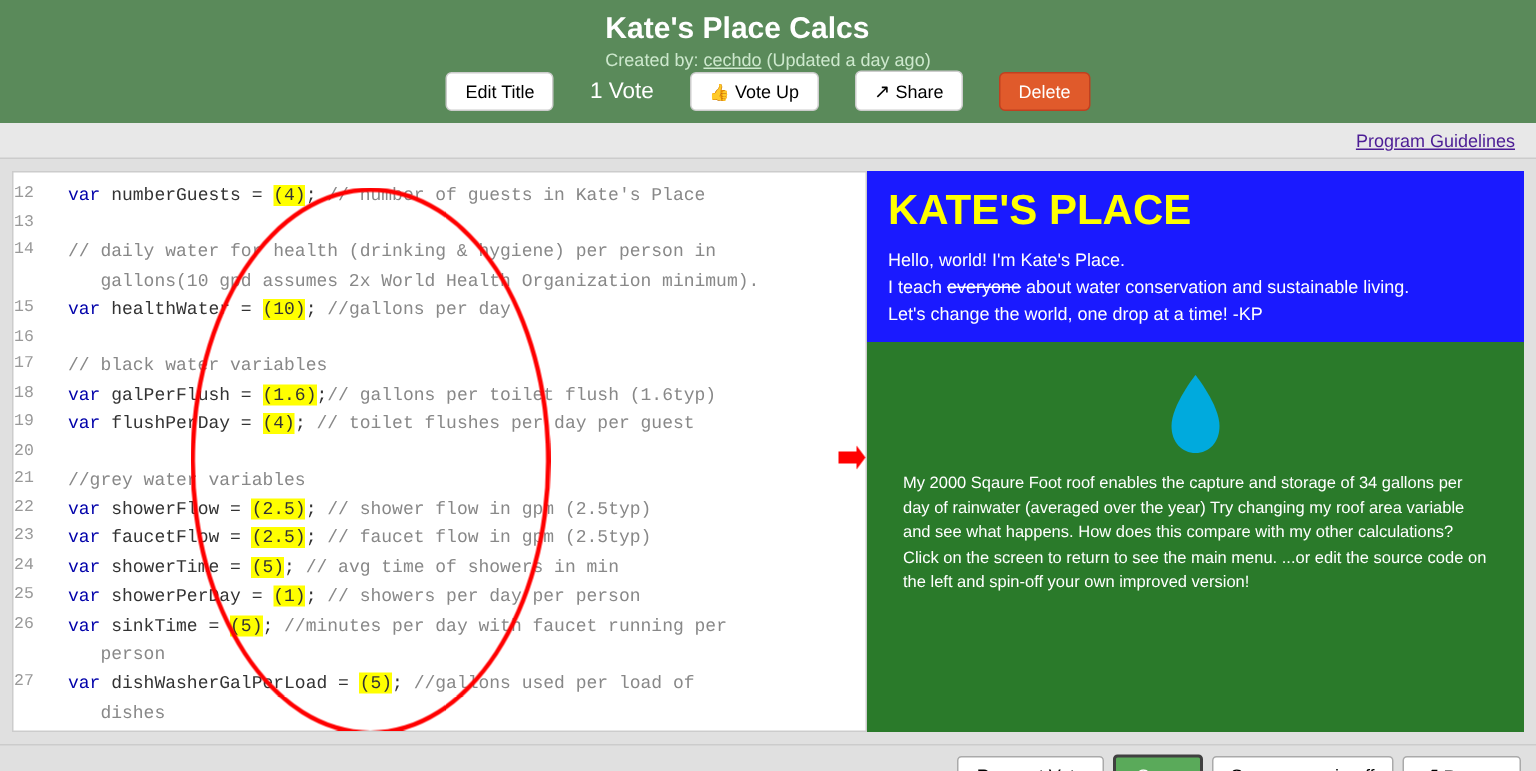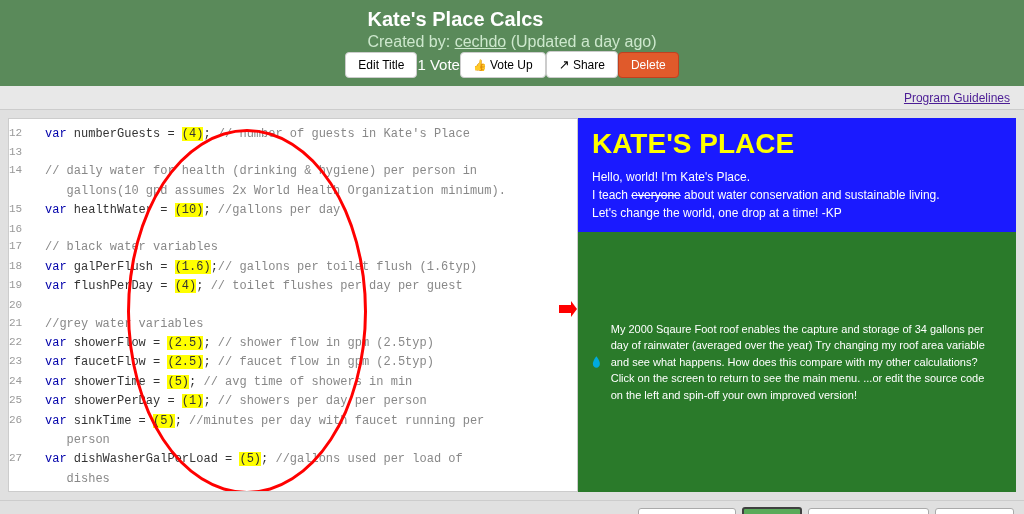--- a/index.html
+++ b/index.html
@@ -9,23 +9,23 @@
     .header {
       background: #5a8a5a;
       padding: 8px 6px;
       display: flex;
       align-items: center;
       justify-content: space-between;
       flex-direction: column;
     }
     .header-left { color: white; }
     .header-title { font-size: 20px; font-weight: bold; }
-    .header-sub { font-size: 16px; color: #cde8cd; margin-top: 2px; }
+    .header-sub { font-size: 12px; color: #cde8cd; margin-top: 2px; }
     .header-sub a { color: #cde8cd; text-decoration: underline; }
-    .header-right { display: flex; align-items: center; gap: 0; }
+    .header-right { display: flex; align-items: center; gap: 24px; }
 
     .btn {
       padding: 5px 12px;
       border: 1px solid #aaa;
       border-radius: 4px;
       cursor: pointer;
       font-size: 12px;
       background: #f5f5f5;
     }
     .btn-edit { background: white; border: 1px solid #ccc; }
@@ -131,21 +131,21 @@
       background: #1a1aff;
       color: white;
       padding: 2px 14px 10px;
       font-size: 12px;
       line-height: 1.5;
     }
     .preview-green-area {
       background: #2a7a2a;
       flex: 1;
       display: flex;
-      flex-direction: row;
+      flex-direction: column;
       align-items: center;
       padding: 10px 14px;
     }
     .water-drop {
       width: 40px;
       height: 56px;
       margin: 10px auto;
     }
     .preview-bottom-text {
       color: white;

